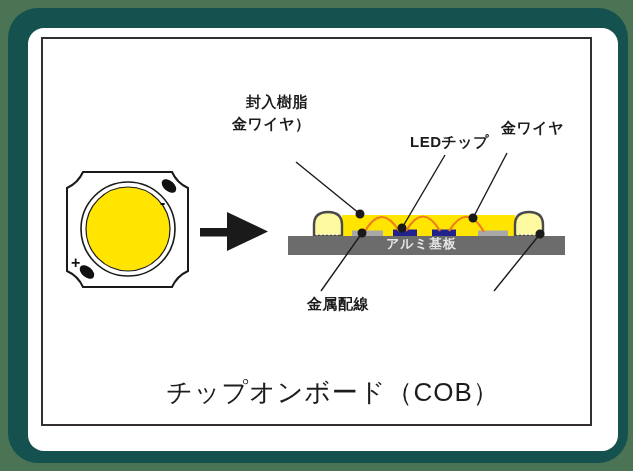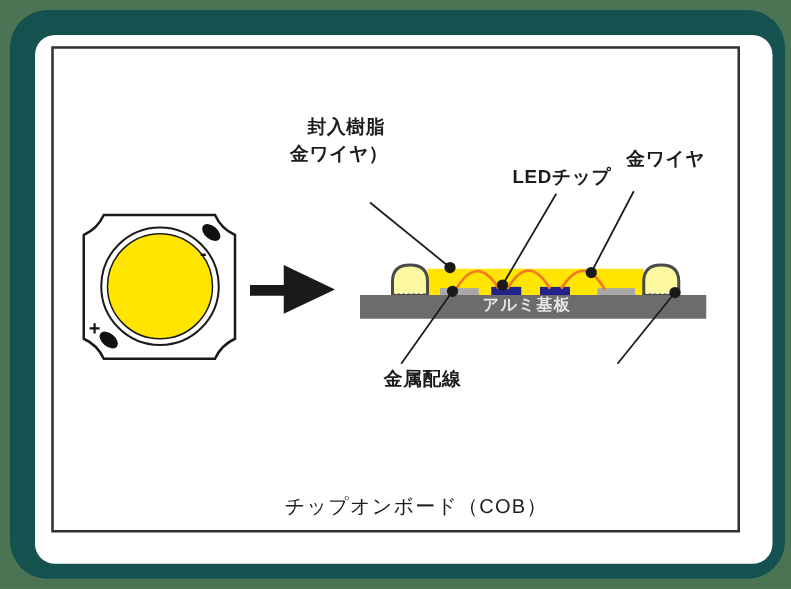--- a/index.html
+++ b/index.html
@@ -29,22 +29,22 @@
   .lbl-resin .indent{margin-left:14px;}
   .lbl-ledchip{left:410px;top:131px;}
   .lbl-goldwire{left:501px;top:117px;}
   .lbl-wiring{left:278px;top:293px;margin-left:29px;}
   .lbl-bank{left:439px;top:294px;}
   .lbl-substrate{
     left:386px;top:236px;color:#e5e5e5;font-size:13px;line-height:15px;
     letter-spacing:1px;
   }
   .title{
-    position:absolute;left:333px;top:395px;transform:translateX(-50%);
-    color:#1c1c1c;font-size:16px;letter-spacing:1px;white-space:nowrap;
+    position:absolute;left:333px;top:375px;transform:translateX(-50%);
+    color:#1c1c1c;font-size:26px;letter-spacing:1px;white-space:nowrap;
   }
 </style>
 </head>
 <body>
 
 <div class="stage">
   <div class="card">
     <div class="panel"></div>
   </div>
   <div class="diagram-box"></div>

